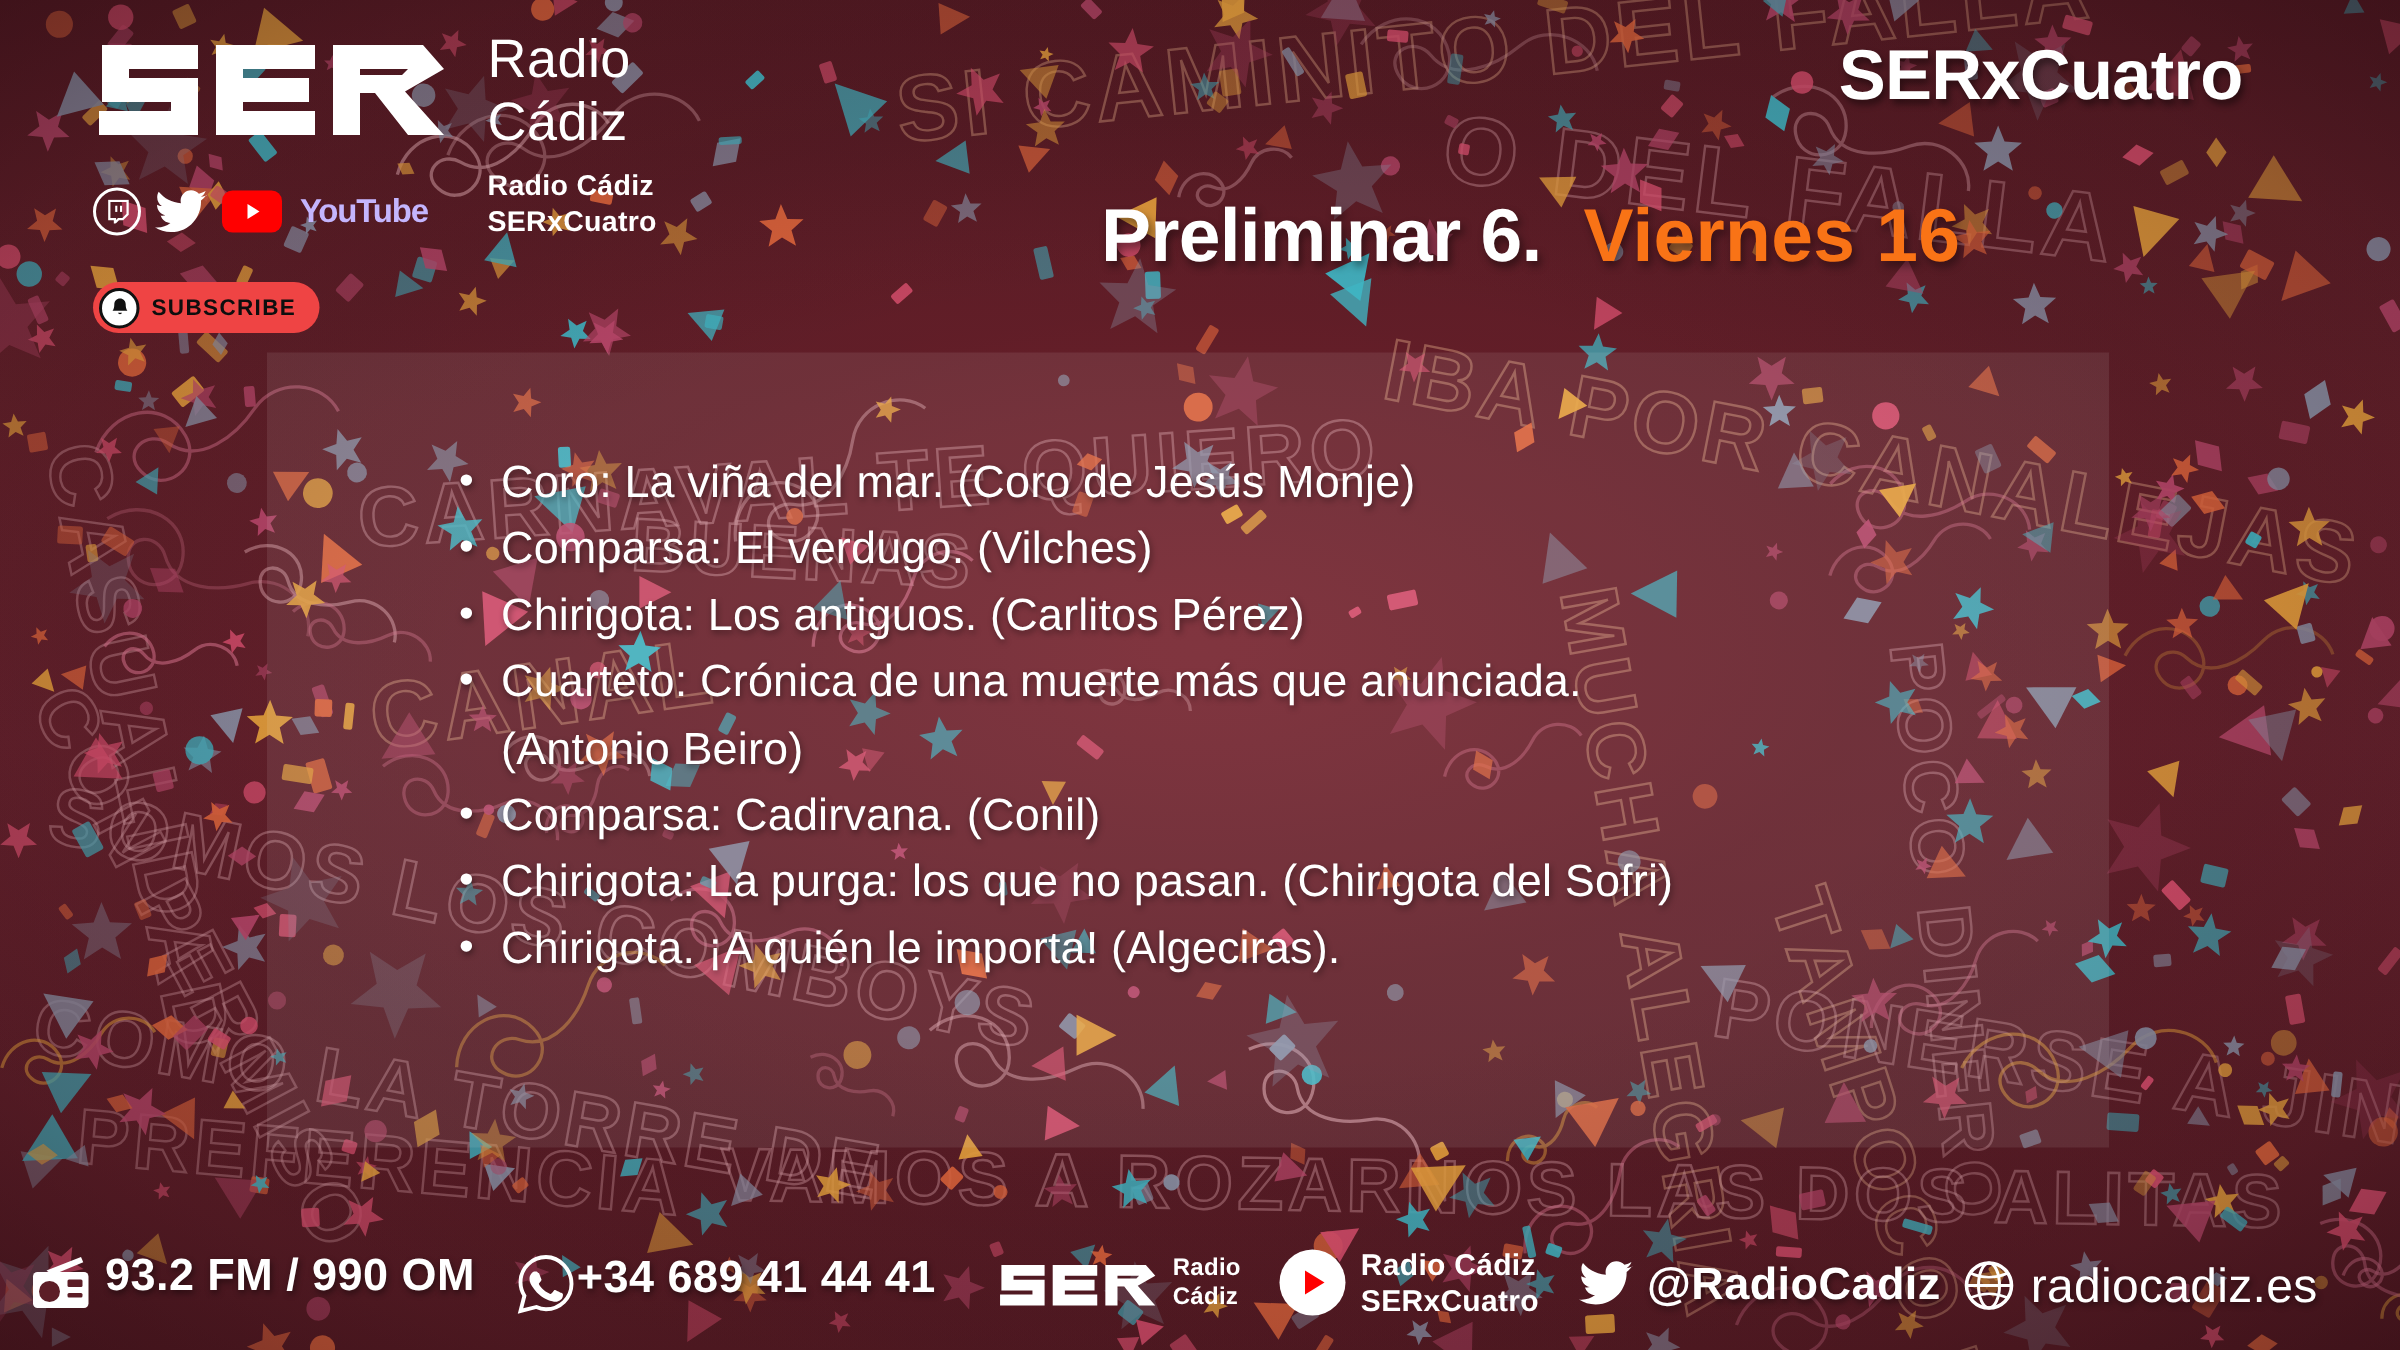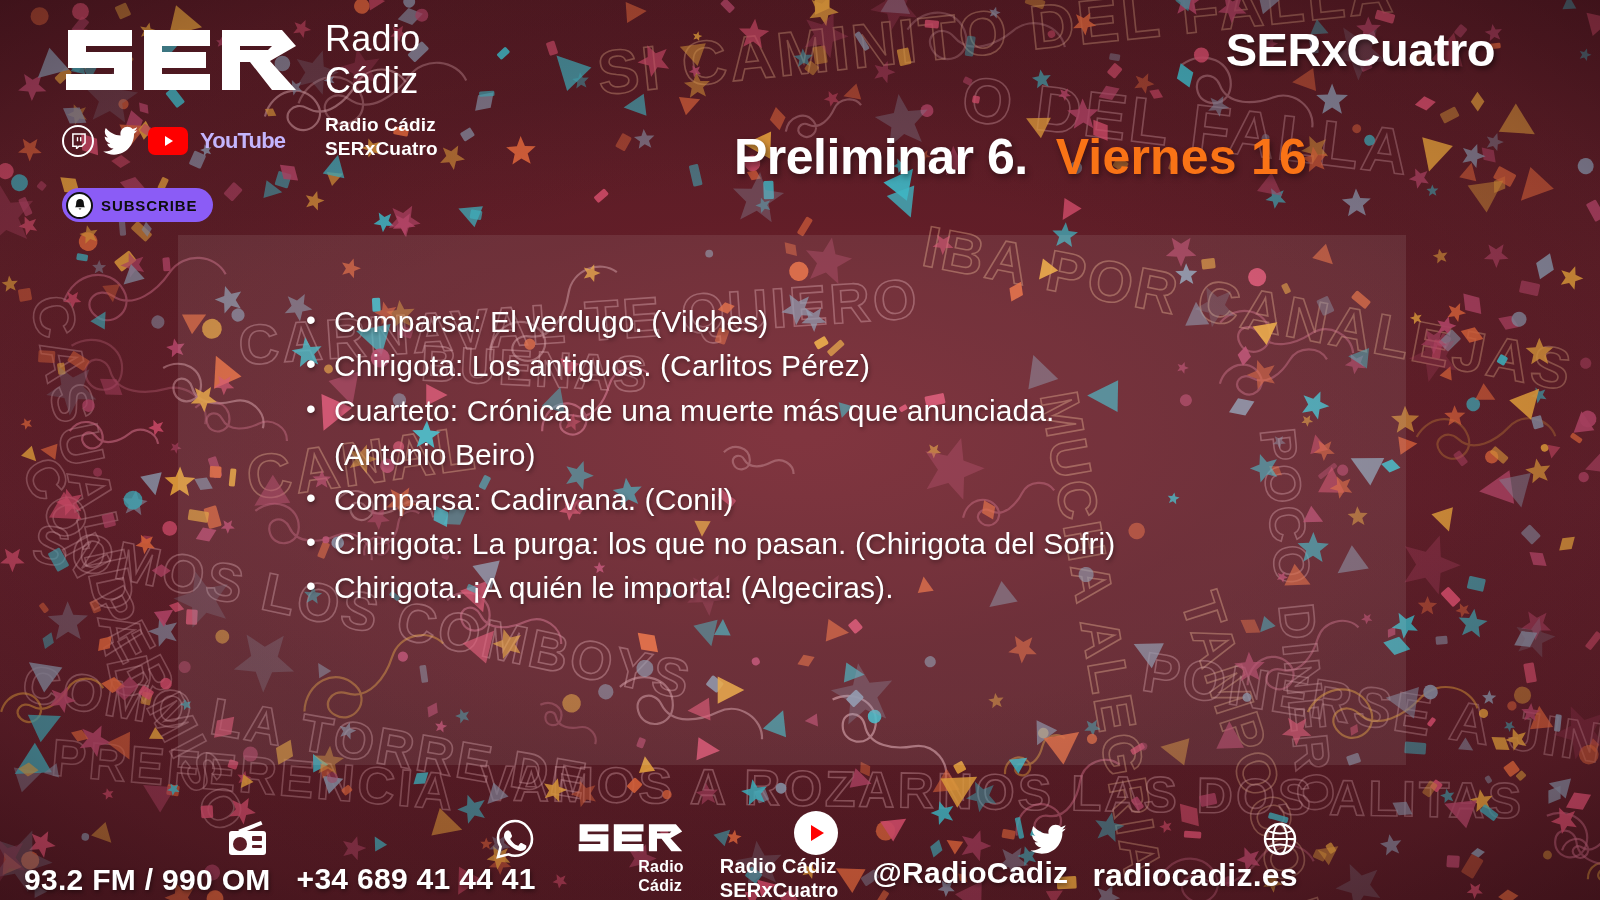--- a/index.html
+++ b/index.html
@@ -46,21 +46,21 @@
     display:flex; align-items:center; justify-content:center;
   }
   .yt-pill{
     background:#ff0000; width:40px; height:28px; border-radius:7px;
     display:flex; align-items:center; justify-content:center;
   }
   .yt-word{ color:#c4b5fd; font-size:22px; font-weight:700; letter-spacing:-0.8px; margin-left:3px; }
 
   .subscribe{
     position:absolute; left:62px; top:188px;
-    background:#8b5cf6; border-radius:22px; height:34px;
+    background:#ef4444; border-radius:22px; height:34px;
     display:flex; align-items:center; padding:0 16px 0 4px; gap:8px;
   }
   .bell-circle{
     width:27px; height:27px; border-radius:50%; background:#fff;
     border:2px solid #111; display:flex; align-items:center; justify-content:center;
   }
   .subscribe-label{ color:#0e0e0e; font-size:15px; font-weight:700; letter-spacing:.9px; }
 
   .serxcuatro{
     position:absolute; right:105px; top:22px;
@@ -102,40 +102,40 @@
   }
   .list li.cont{ padding-left:34px; }
   .list li.cont::before{ content:""; }
 
   
   .footer{
     position:absolute; left:0; right:0; bottom:0; height:86px; z-index:7;
     display:flex; align-items:center; padding:0 18px;
     gap:0;
   }
-  .f-item{ display:flex; align-items:flex-end;flex-direction:column; }
+  .f-item{ display:flex; align-items:flex-start; }
   .f-text{
     color:#fff; font-size:30px; font-weight:700; letter-spacing:.3px;
     text-shadow:1px 2px 4px rgba(0,0,0,.45);
   }
   .f-sep{ width:26px; }
   .f-two{ display:flex; flex-direction:column; line-height:1.18; margin-left:10px; }
   .f-two span{ color:#fff; font-size:16px; font-weight:700; letter-spacing:.2px; }
   .f-two.big span{ font-size:20px; }
   .yt-round{
     width:44px; height:44px; border-radius:50%; background:#fff;
     display:flex; align-items:center; justify-content:center;
   }
   .yt-round .tri{
     width:0; height:0; border-left:13px solid #ff0000;
     border-top:8px solid transparent; border-bottom:8px solid transparent;
     margin-left:3px;
   }
   .f-url{
-    color:#fff; font-size:32px; font-weight:700; letter-spacing:.2px;
+    color:#fff; font-size:32px; font-weight:400; letter-spacing:.2px;
     text-shadow:1px 2px 4px rgba(0,0,0,.45);
   }
 </style>
 </head>
 <body>
 
 <div id="stage">
   <div id="bgGradient"></div>
   <svg id="ghostText" viewBox="0 0 1600 900" preserveAspectRatio="none">
       <text x="600" y="95" transform="rotate(-6 600 95)" font-family="&quot;Liberation Sans&quot;, sans-serif" font-size="62" font-weight="700" letter-spacing="3" fill="none" stroke="#e8b08a" stroke-width="1.6" opacity="0.40">SI CAMINITO DEL FALLA</text>
@@ -894,20 +894,21 @@
 
   <div class="serxcuatro">SERxCuatro</div>
 
   <div class="title-row">
     <div class="title-main">Preliminar 6.</div>
     <div class="title-date">Viernes 16</div>
   </div>
 </div>
 
 <ul class="list" id="lineupList">
+    <li>Coro: La viña del mar. (Coro de Jesús Monje)</li>
     <li>Comparsa: El verdugo. (Vilches)</li>
     <li>Chirigota: Los antiguos. (Carlitos Pérez)</li>
     <li>Cuarteto: Crónica de una muerte más que anunciada.</li>
     <li class="cont">(Antonio Beiro)</li>
     <li>Comparsa: Cadirvana. (Conil)</li>
     <li>Chirigota: La purga: los que no pasan. (Chirigota del Sofri)</li>
     <li>Chirigota. ¡A quién le importa! (Algeciras).</li>
   </ul>
 
 <div class="footer">

